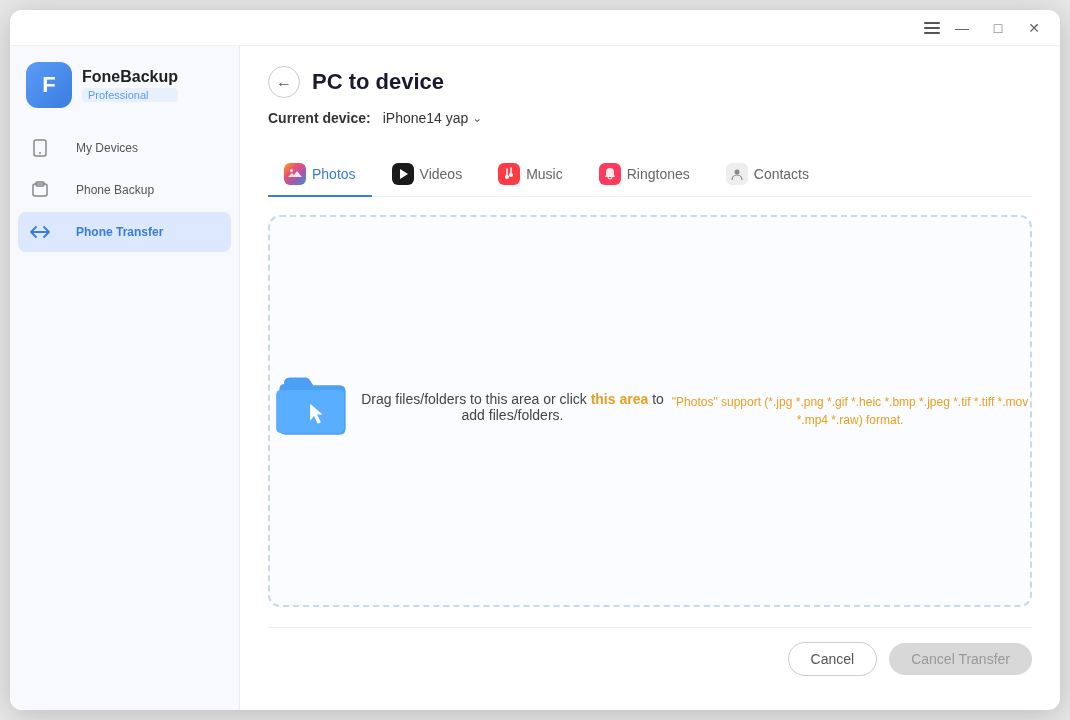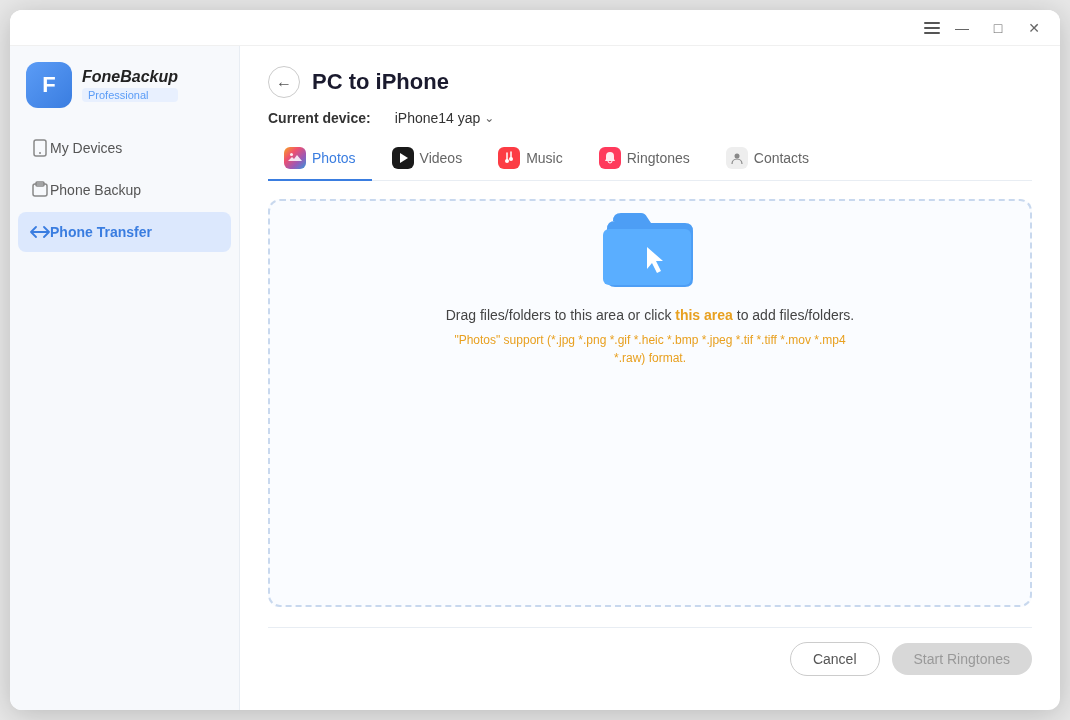--- a/index.html
+++ b/index.html
@@ -93,40 +93,40 @@
       background: linear-gradient(135deg, #5b9cf6, #3a7de0);
       border-radius: 12px;
       display: flex;
       align-items: center;
       justify-content: center;
       color: white;
       font-size: 22px;
       font-weight: bold;
     }
     .logo-text { display: flex; flex-direction: column; }
-    .logo-name { font-size: 16px; font-weight: 700; color: #222; font-style: italic; }
+    .logo-name { font-size: 16px; font-weight: 700; color: #222; }
     .logo-badge {
       font-size: 11px;
       color: #5b9cf6;
       background: #e8f0fe;
       border-radius: 4px;
       padding: 1px 6px;
       display: inline-block;
       margin-top: 2px;
     }
     .sidebar-nav { display: flex; flex-direction: column; gap: 2px; padding: 0 8px; }
     .nav-item {
       display: flex;
       align-items: center;
-      gap: 0;
+      gap: 26px;
       padding: 10px 12px;
       border-radius: 8px;
       cursor: pointer;
       color: #555;
-      font-size: 14px;
+      font-size: 12px;
       transition: background 0.15s;
       text-align: center;
     }
     .nav-item.active {
       background: #dce8fd;
       color: #3a7de0;
       font-weight: 600;
     }
     .nav-icon {
       width: 20px;
@@ -166,22 +166,22 @@
       flex-shrink: 0;
     }
     .page-title {
       font-size: 22px;
       font-weight: 700;
       color: #1a1a2e;
     }
     .device-row {
       display: flex;
       align-items: center;
-      gap: 24px;
-      margin-bottom: 12px;
+      gap: 12px;
+      margin-bottom: 28px;
       font-size: 14px;
     }
     .device-label { font-weight: 600; color: #333; }
     .device-name {
       color: #333;
       font-weight: 500;
       display: flex;
       align-items: center;
       gap: 4px;
       cursor: pointer;
@@ -228,21 +228,21 @@
     .tab-icon.videos { background: #1a1a1a; }
     .tab-icon.music { background: #fc3c44; }
     .tab-icon.ringtones { background: #ff3a5c; }
     .tab-icon.contacts { background: #eee; }
     
     .drop-zone {
       flex: 1;
       border: 2px dashed #c8d8ee;
       border-radius: 12px;
       display: flex;
-      flex-direction: column;
+      flex-direction: row;
       align-items: center;
       margin-bottom: 20px;
       cursor: pointer;
       background: #fafcff;
       min-height: 300px;
     }
     .drop-text {
       font-size: 14px;
       color: #444;
       text-align: center;
@@ -345,21 +345,21 @@
           </span>
           <span>Phone Transfer</span>
         </div>
       </nav>
     </div>
 
     <div class="content-area">
 
       <div class="content-header">
         <button class="back-btn">←</button>
-        <h1 class="page-title">PC to iPhone</h1>
+        <h1 class="page-title">PC to device</h1>
       </div>
 
       <div class="device-row">
         <span class="device-label">Current device:</span>
         <span class="device-name">
           <span>iPhone14 yap</span>
           <span class="device-chevron">⌄</span>
         </span>
       </div>
 
@@ -422,18 +422,18 @@
           <polygon points="52,46 52,68 57,62 62,72 66,70 61,60 68,60" fill="white"></polygon>
         </svg>
         <p class="drop-text">
           <span>Drag files/folders to this area or click </span><span class="link">this area</span><span> to add files/folders.</span>
         </p>
         <p class="drop-formats">"Photos" support (*.jpg *.png *.gif *.heic *.bmp *.jpeg *.tif *.tiff *.mov *.mp4 *.raw) format.</p>
       </div>
 
       <div class="content-footer">
         <button class="btn-cancel">Cancel</button>
-        <button class="btn-start">Start Ringtones</button>
+        <button class="btn-start">Cancel Transfer</button>
       </div>
 
     </div>
   </div>
 </div>
 
 </body></html>

